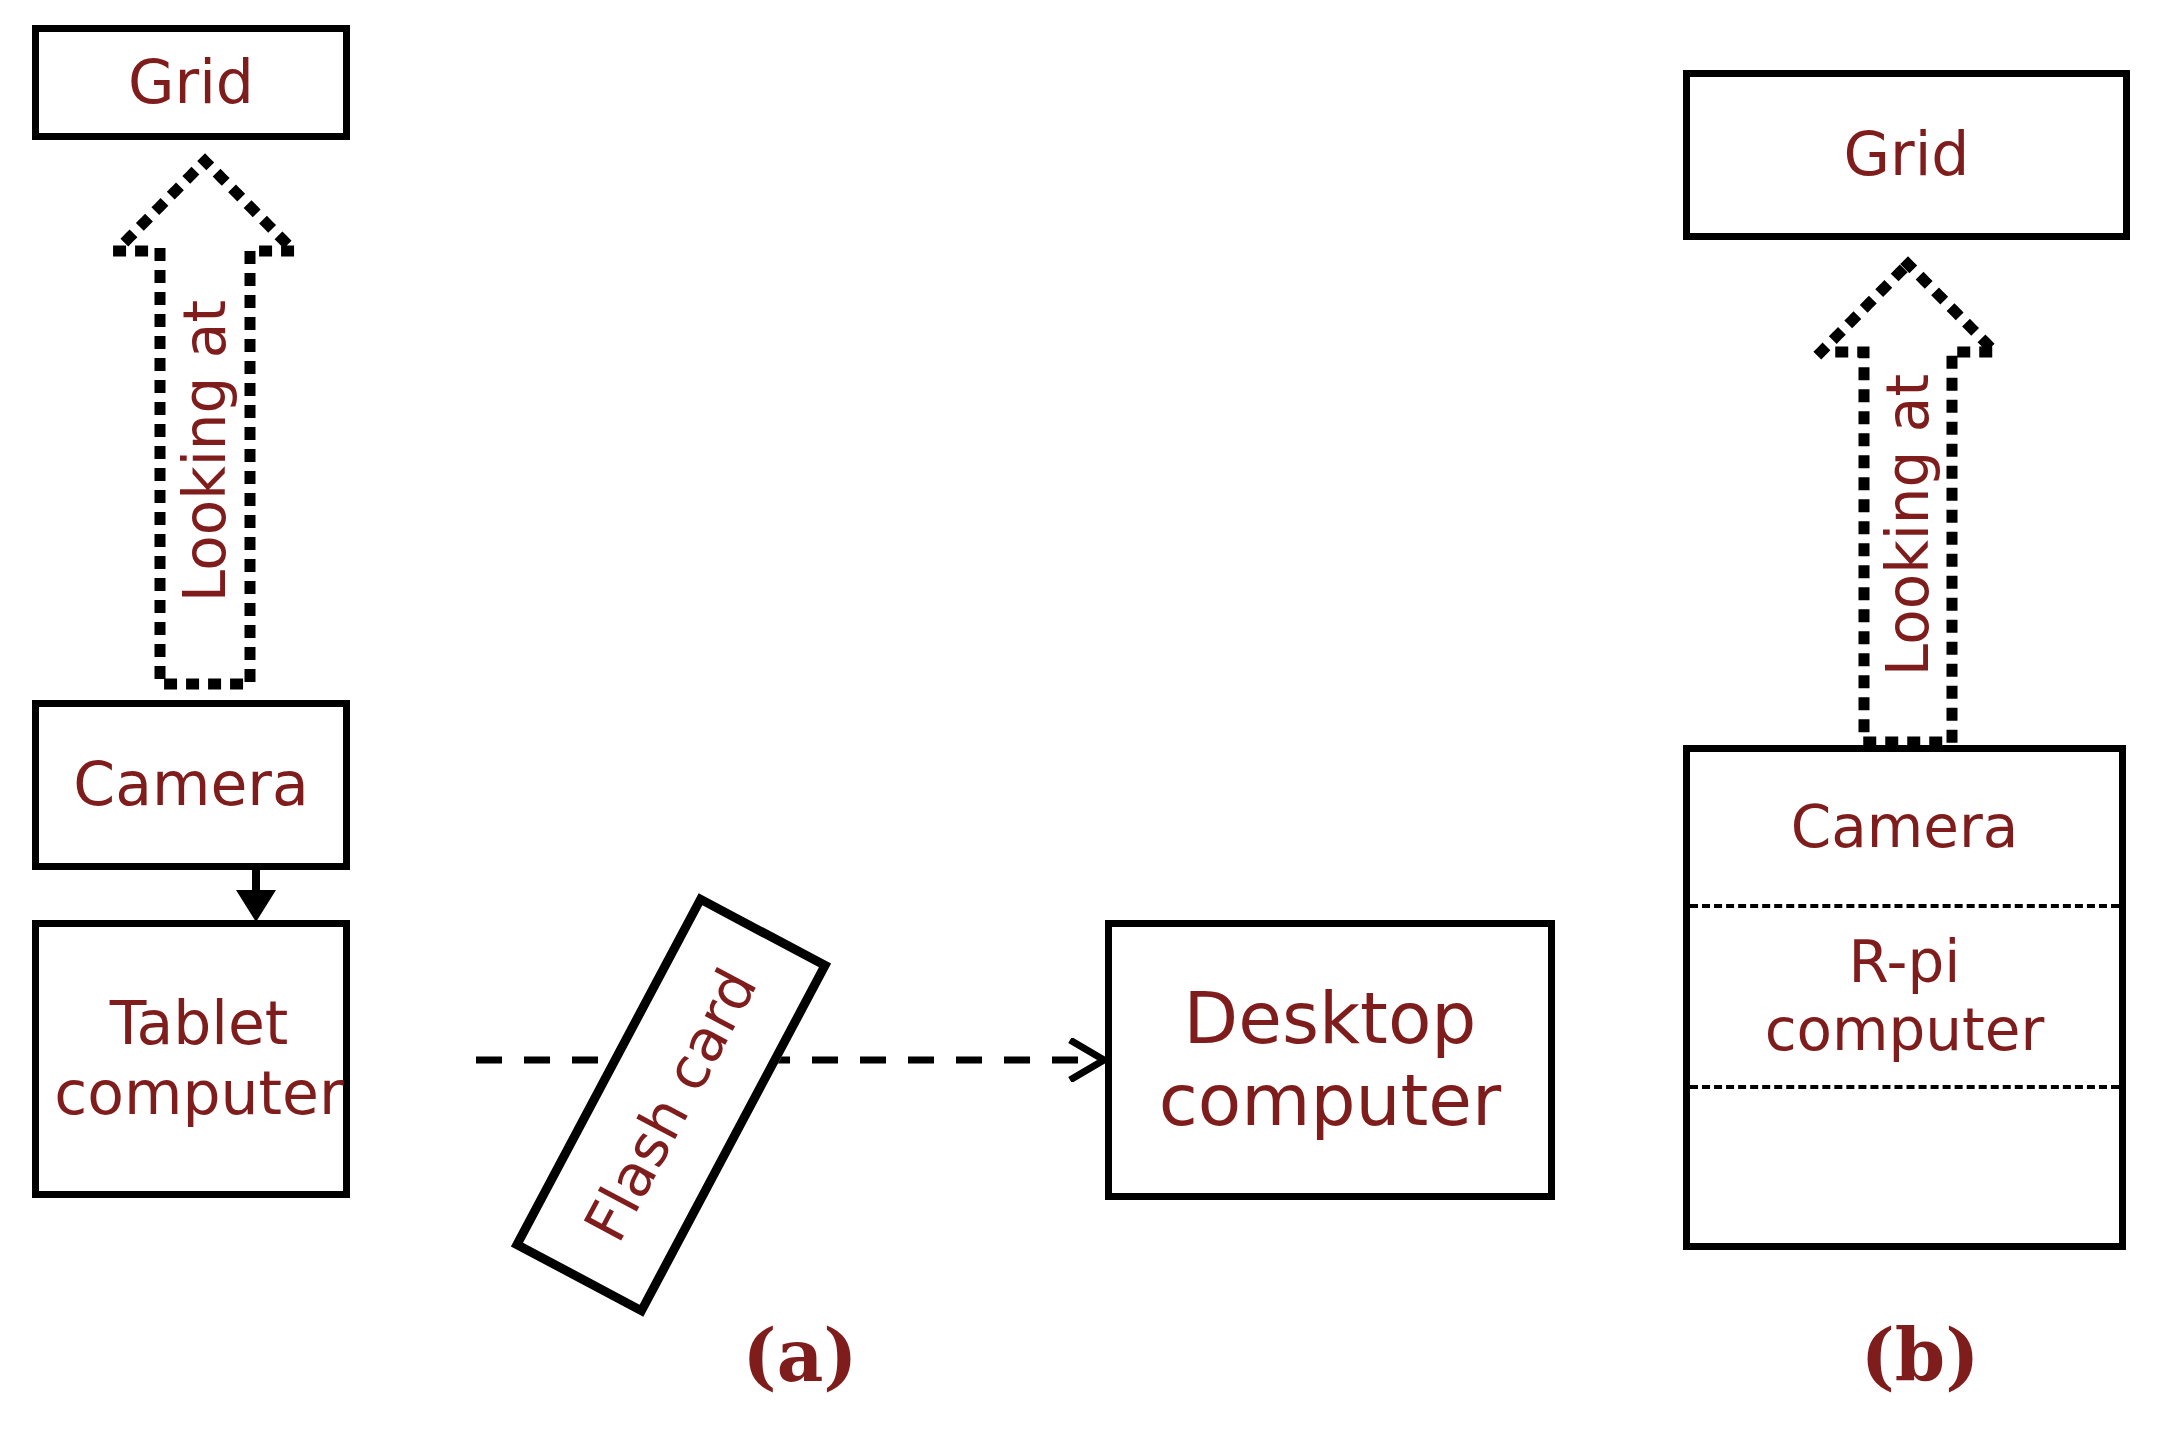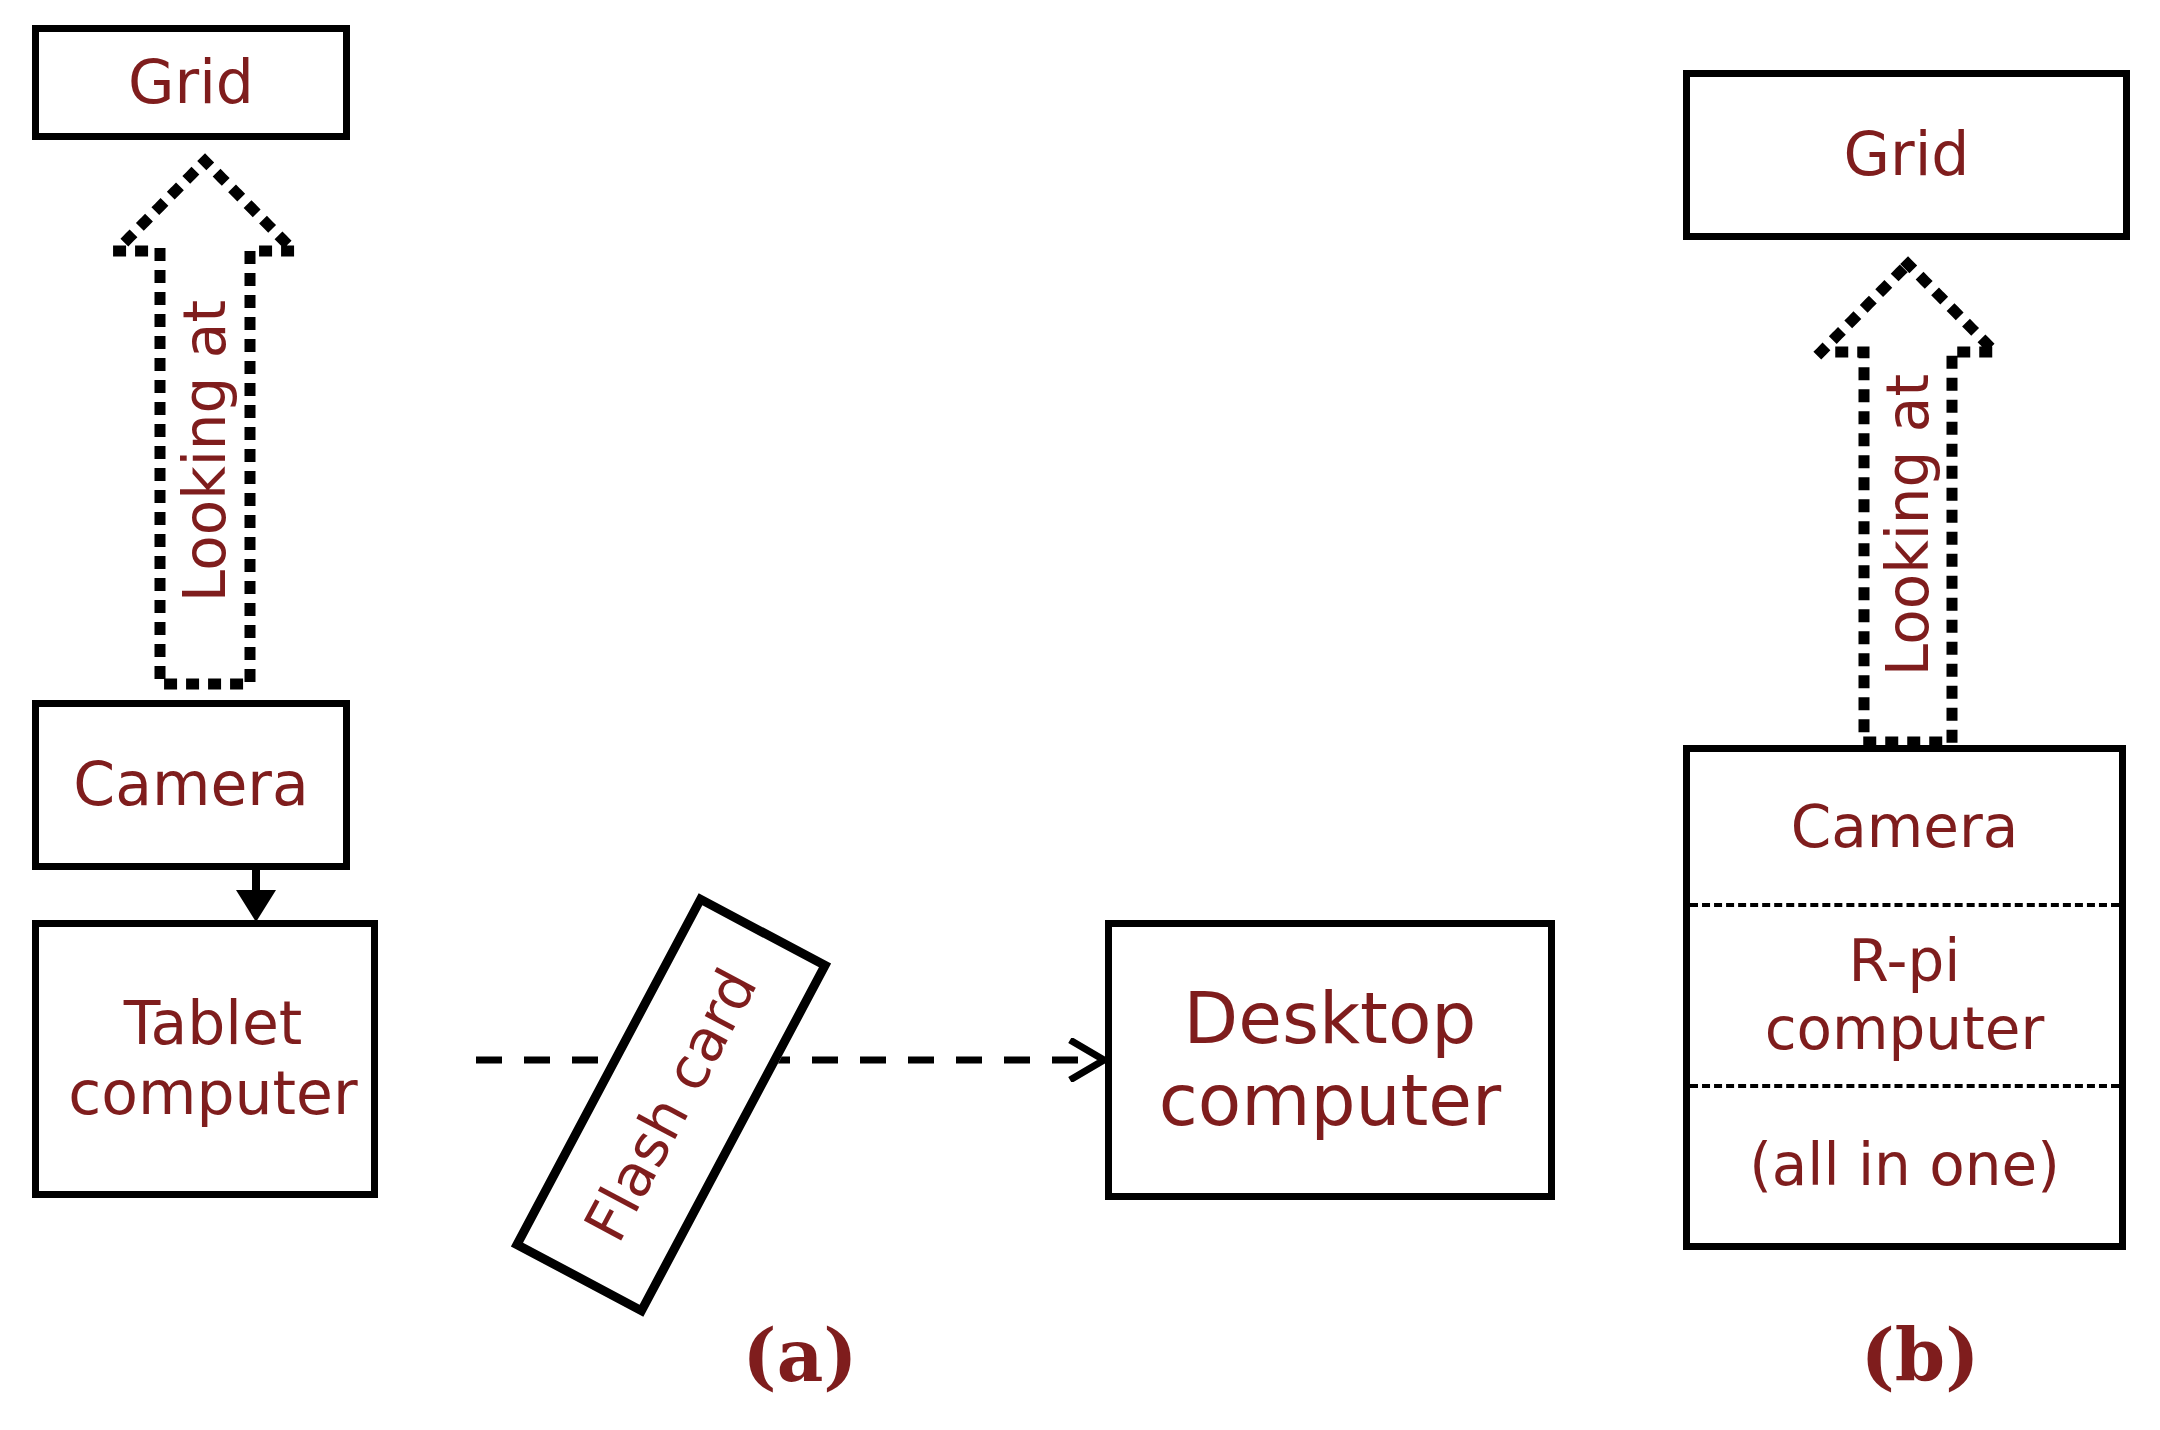--- a/index.html
+++ b/index.html
@@ -31,21 +31,21 @@
     line-height: 1.16;
   }
   .box .line {
     display: block;
     white-space: nowrap;
   }
 
   
   #grid-box-a      { left: 32px;   top: 25px;   width: 318px; height: 115px; font-size: 60px; }
   #camera-box-a    { left: 32px;   top: 700px;  width: 318px; height: 170px; font-size: 60px; }
-  #tablet-box-a    { left: 32px;   top: 920px;  width: 346px; height: 278px; font-size: 60px; padding-left: 16px; }
+  #tablet-box-a    { left: 32px;   top: 920px;  width: 318px; height: 278px; font-size: 60px; padding-left: 16px; }
   #desktop-box-a   { left: 1105px; top: 920px;  width: 450px; height: 280px; font-size: 71px; }
 
   #grid-box-b      { left: 1683px; top: 70px;   width: 447px; height: 170px; font-size: 60px; }
 
   
   #allinone-box-b  {
     left: 1683px; top: 745px; width: 443px; height: 505px;
     font-size: 58px;
     justify-content: flex-start;
     padding: 0;
@@ -197,20 +197,17 @@
   </div>
 
   <div class="box" id="allinone-box-b">
     <div class="seg seg-camera">
       <span class="line">Camera</span>
     </div>
     <div class="seg seg-rpi">
       <span class="line">R-pi</span>
       <span class="line">computer</span>
     </div>
-    <div class="seg seg-allinone">
-      <span class="line">(all in one)</span>
-    </div>
   </div>
 
   <div class="caption" id="caption-b">(b)</div>
 
 </div>
 
 </body></html>

